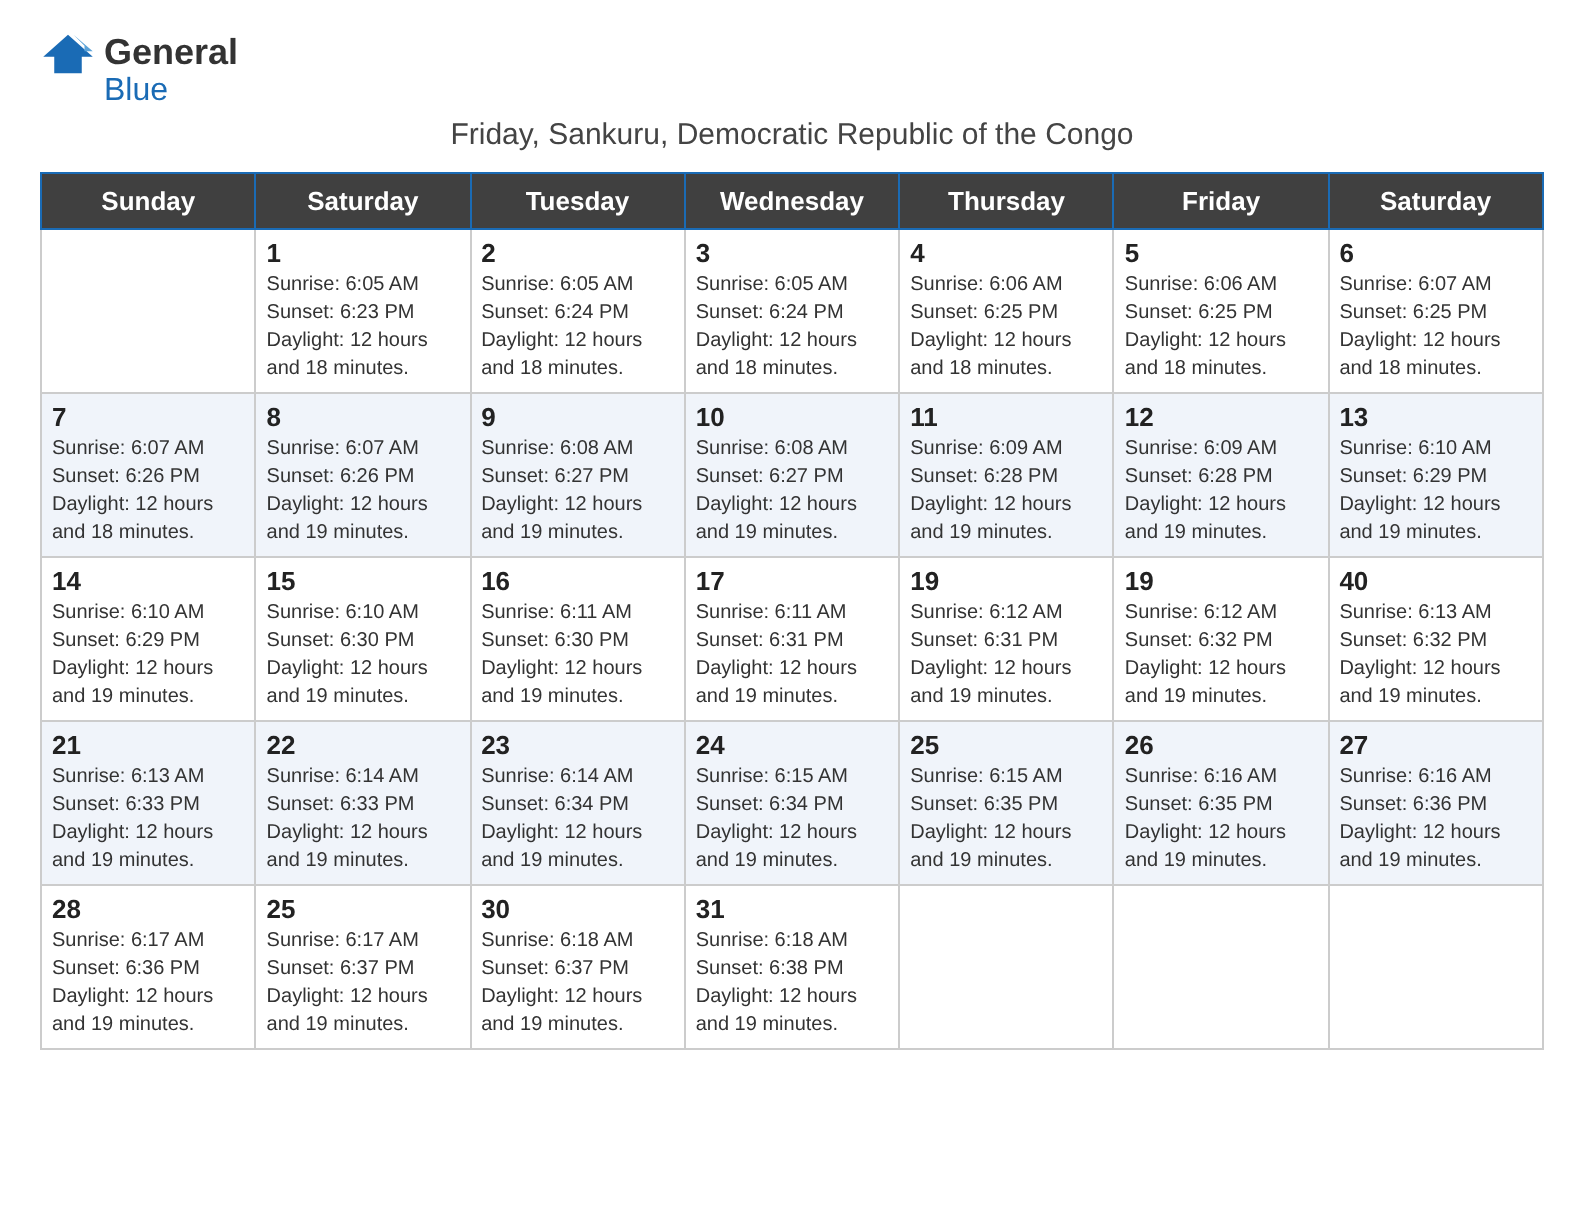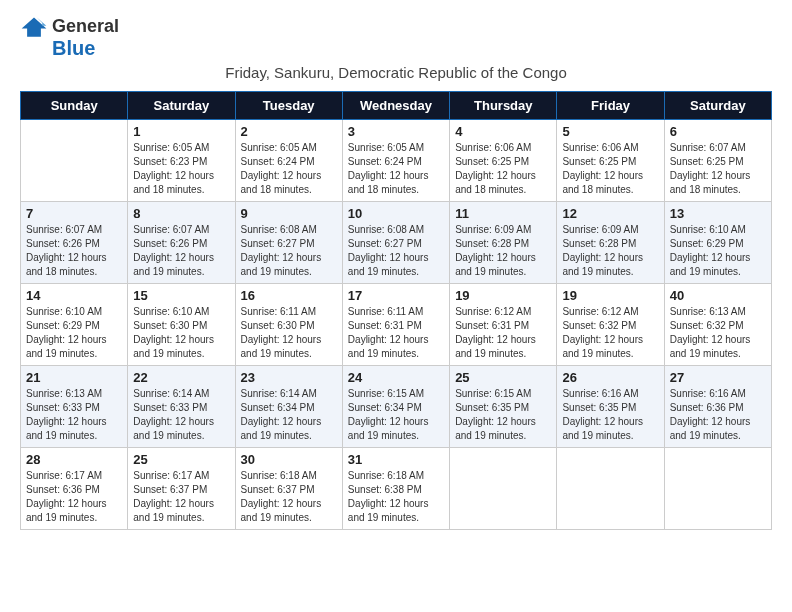--- a/index.html
+++ b/index.html
@@ -35,21 +35,21 @@
       font-size: 15px;
       color: #444;
       margin-bottom: 10px;
     }
     .calendar-table {
       width: 100%;
       border-collapse: collapse;
       font-size: 11px;
     }
     .calendar-table thead tr th {
-      background-color: #0f172a;
+      background-color: #404040;
       color: #fff;
       text-align: center;
       padding: 6px 4px;
       font-size: 13px;
       font-weight: bold;
       border: 1px solid #1a6bb5;
     }
     .calendar-table tbody tr td {
       border: 1px solid #ccc;
       vertical-align: top;
@@ -87,21 +87,21 @@
 <body>
 
 <div class="header-top">
   <div class="logo">
     <svg class="logo-icon" viewBox="0 0 40 32" xmlns="http://www.w3.org/2000/svg">
       <polygon points="20,2 38,18 30,18 30,30 10,30 10,18 2,18" fill="#1a6bb5"></polygon>
       <polygon points="24,2 38,14 32,14 32,10" fill="#5ba3d9"></polygon>
     </svg>
     <div>
       <span style="font-size:18px;font-weight:bold;color:#333;">General</span><br>
-      <span style="font-size:20px;font-weight:bold;color:#1a6bb5;">Blue</span>
+      <span style="font-size:16px;font-weight:normal;color:#1a6bb5;">Blue</span>
     </div>
   </div>
 </div>
 
 <div class="subtitle">Friday, Sankuru, Democratic Republic of the Congo</div>
 
 <table class="calendar-table">
   <thead>
     <tr>
     <th>Sunday</th>

